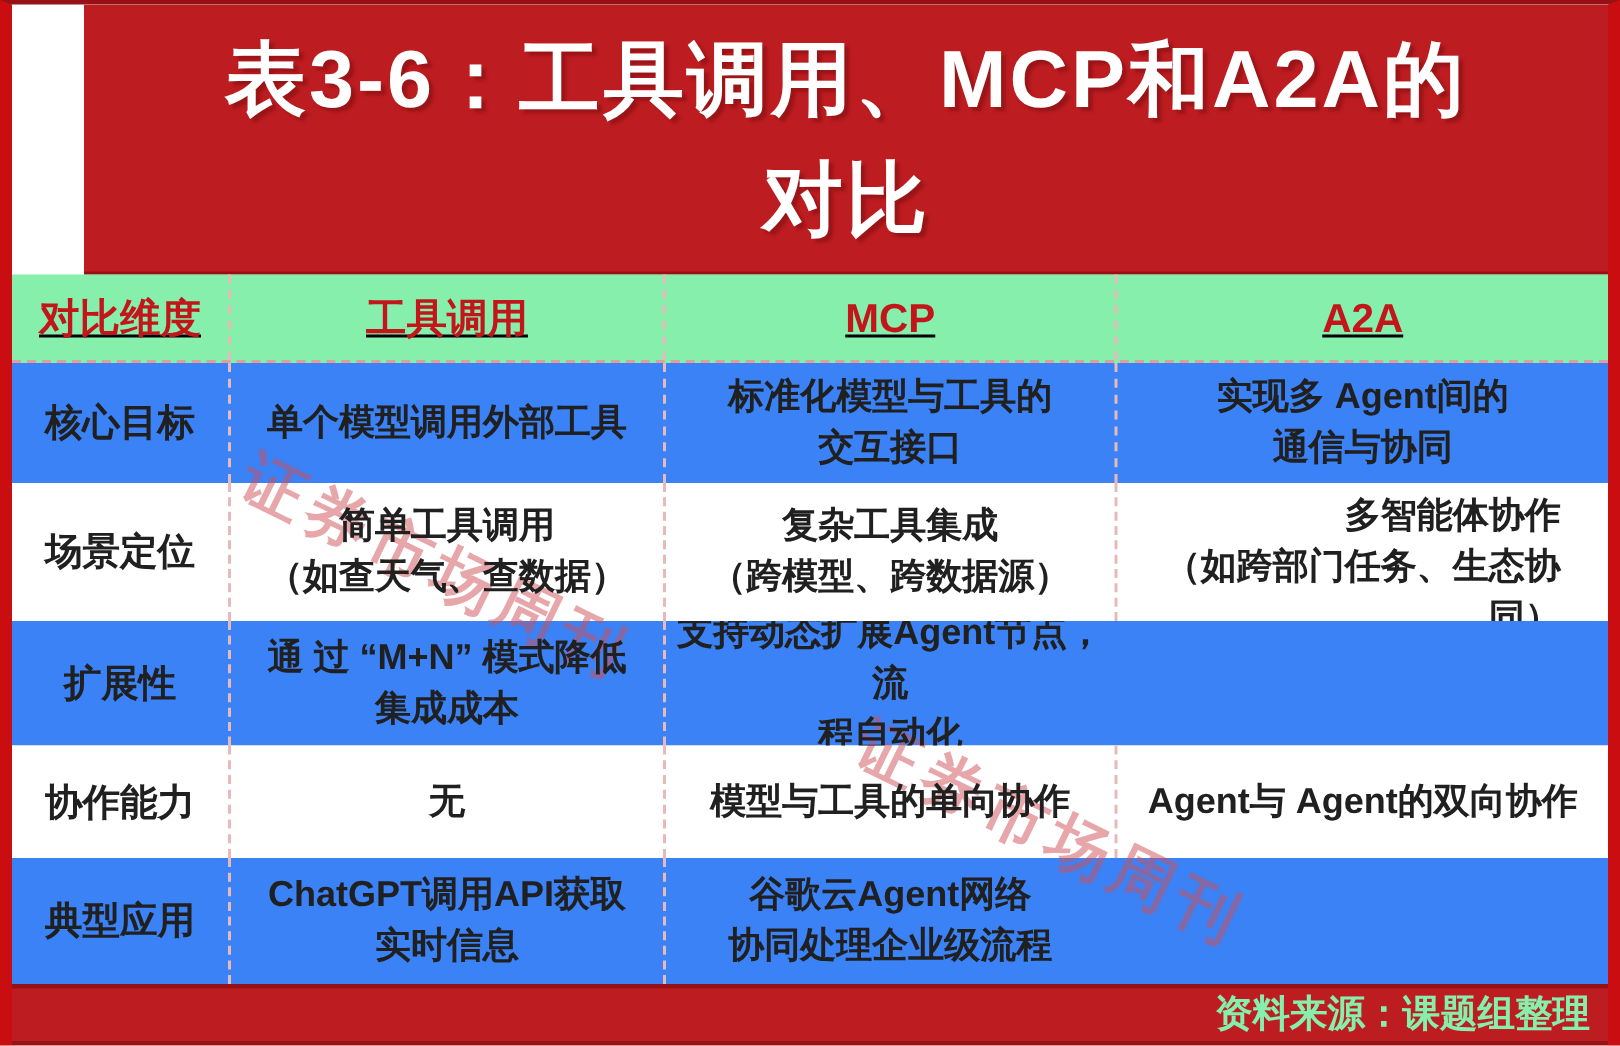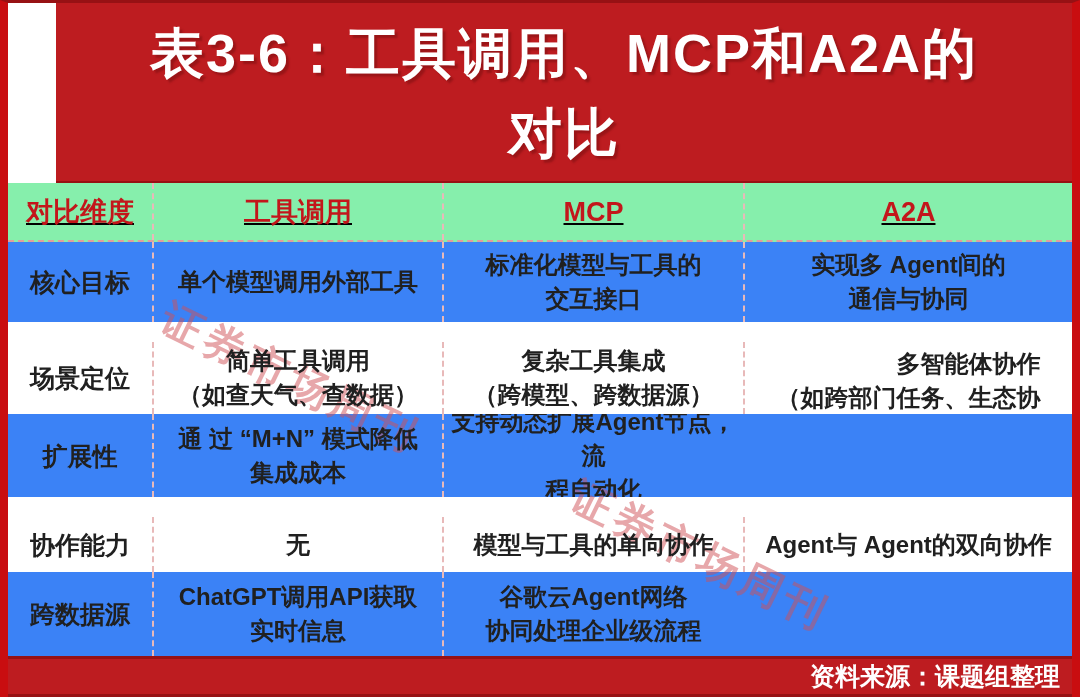--- a/index.html
+++ b/index.html
@@ -46,21 +46,21 @@
     display:grid;
     grid-template-columns:144px 290px 301px 329px;
     box-sizing:border-box;
   }
   .row.header{
     background:#86efac;
     border-bottom:2px dashed #e09e9e;
     text-decoration:underline;
   }
   .row.gray{background:#3b82f6;}
-  .row.white{background:#ffffff;margin-top:20px;}
+  .row.white{background:#ffffff;}
   .cell{
     position:relative;
     z-index:1;
     display:flex;
     align-items:center;
     justify-content:center;
     text-align:center;
     box-sizing:border-box;
     padding:2px 6px;
     font-size:24px;
@@ -94,21 +94,21 @@
   }
   .wm1{left:168px;top:288px;}
   .wm2{left:578px;top:466px;}
   
   .footer{
     box-sizing:border-box;
     height:41px;
     background:#bd1c20;
     border-top:3px solid #971114;
     border-bottom:3px solid #971114;
-    color:#ffffff;
+    color:#86efac;
     font-size:25px;
     font-weight:800;
     text-align:right;
     line-height:35px;
     padding-right:12px;
   }
 </style>
 </head>
 <body>
 
@@ -157,21 +157,21 @@
     </div>
 
     <div class="row white">
       <div class="cell dim-cell">协作能力</div>
       <div class="cell sep">无</div>
       <div class="cell sep">模型与工具的单向协作</div>
       <div class="cell sep">Agent与 Agent的双向协作</div>
     </div>
 
     <div class="row gray">
-      <div class="cell dim-cell">跨数据源</div>
+      <div class="cell dim-cell">典型应用</div>
       <div class="cell sep">ChatGPT调用API获取
 实时信息</div>
       <div class="cell sep">谷歌云Agent网络
 协同处理企业级流程</div>
     </div>
 
   </div>
 
   <div class="footer">
     <span>资料来源：课题组整理</span>

